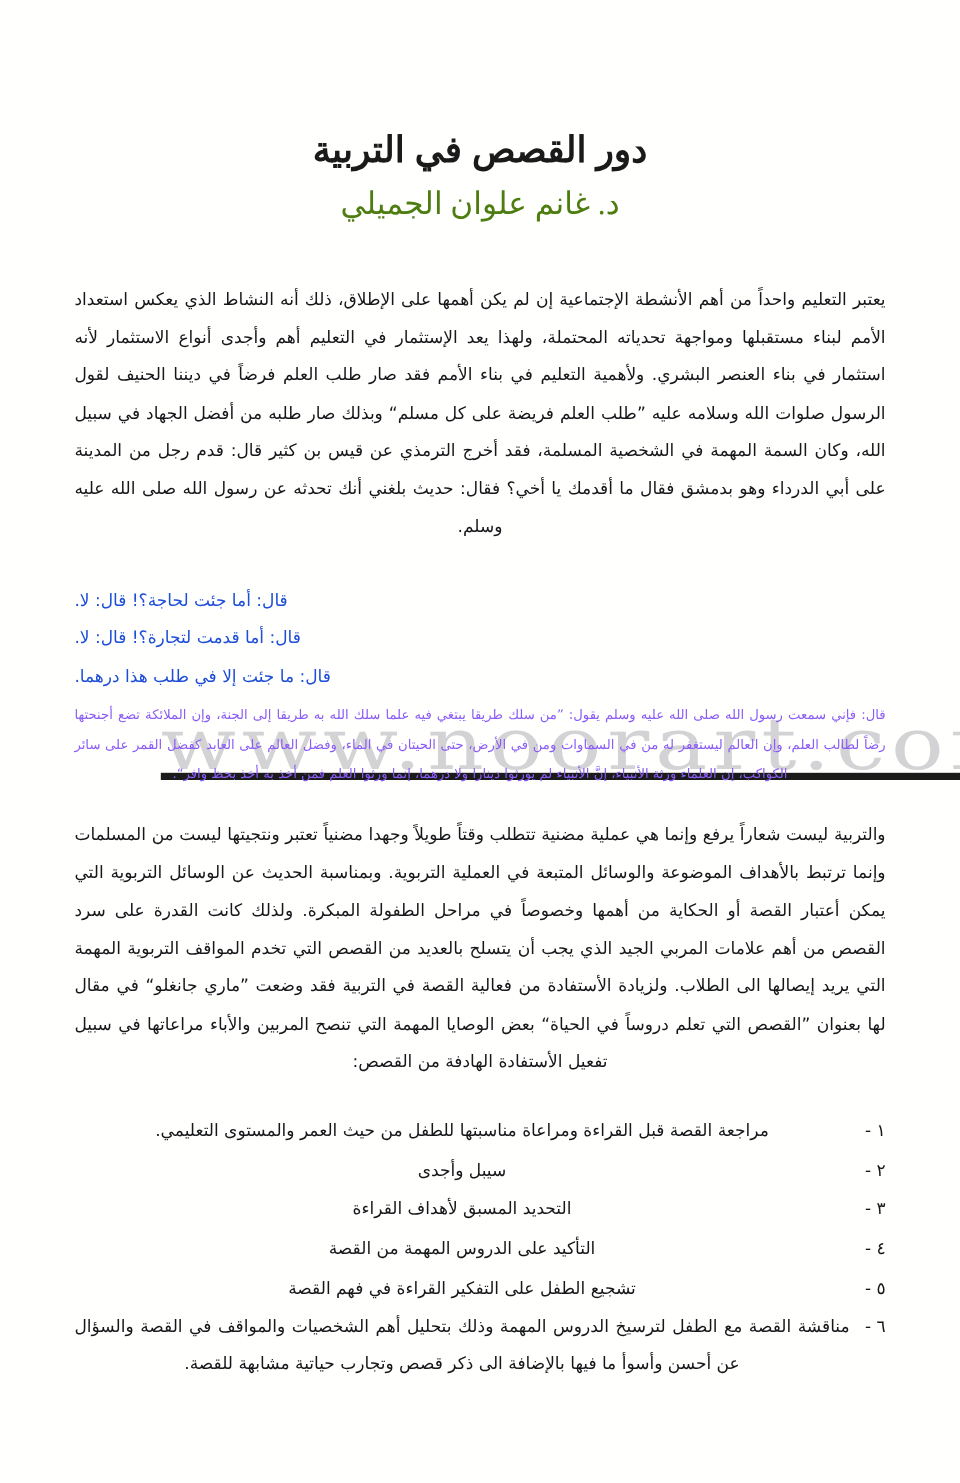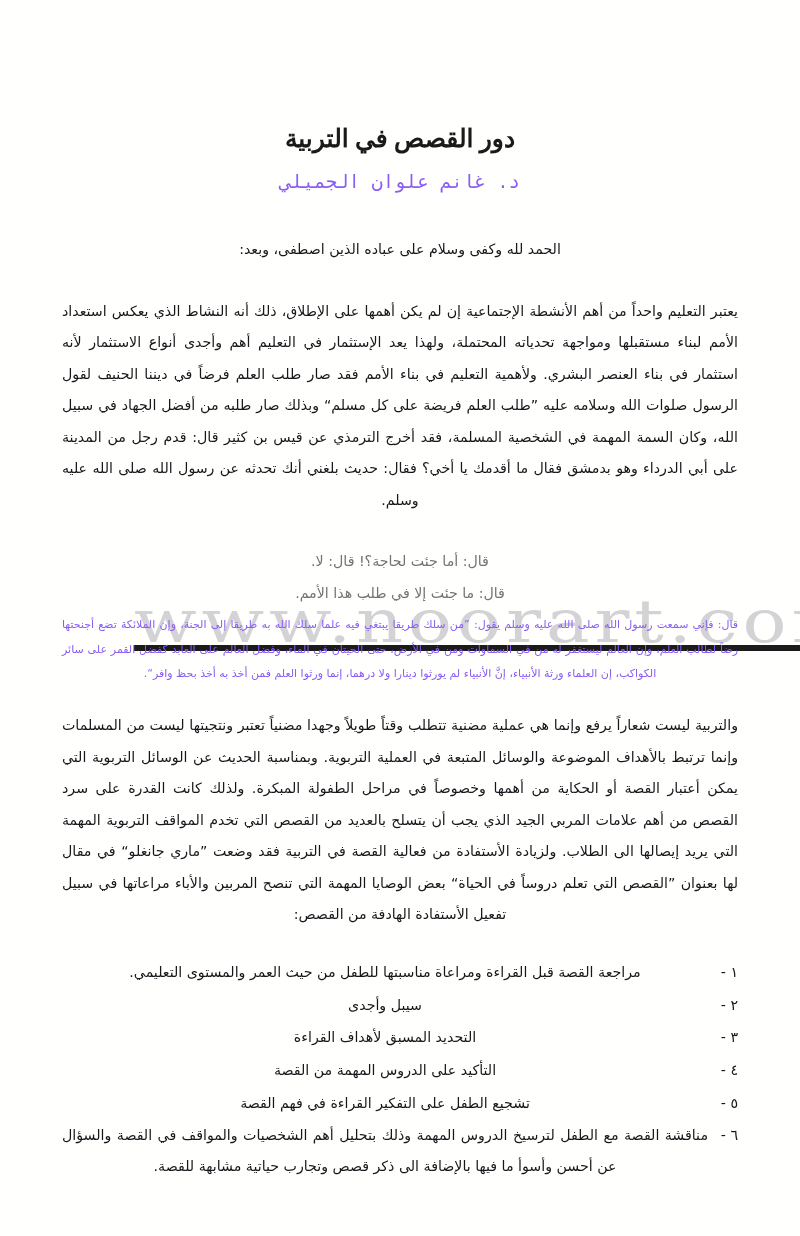--- a/index.html
+++ b/index.html
@@ -53,33 +53,33 @@
     padding: 0 62px;
     box-sizing: border-box;
   }
 
   
   .doc-header {
     text-align: center;
     padding-top: 108px;
   }
   .doc-title {
-    font-family: Liberation Serif, serif;
-    font-size: 25px;
+    font-family: Liberation Sans, sans-serif;
+    font-size: 30px;
     font-weight: bold;
     color: #1a1a1a;
     letter-spacing: 0.5px;
     line-height: 1.2;
-    margin: 16px;
+    margin: 0;
   }
   .doc-author {
-    font-family: Liberation Mono, monospace;
-    font-size: 19px;
+    font-family: Liberation Serif, serif;
+    font-size: 26px;
     font-weight: 400;
-    color: #8b5cf6;
+    color: #4d7c0f;
     margin: 10px 0 0 0;
     letter-spacing: 1px;
   }
 
   
   .body-area {
     margin-top: 40px;
   }
 
   p.para {
@@ -96,22 +96,22 @@
     text-align-last: center;
   }
 
   .dialogue {
     margin: 0;
     padding: 0;
   }
   .dialogue .line {
     font-size: 14.2px;
     line-height: 2.22;
-    text-align: center;
-    color: #737373;
+    text-align: left;
+    color: #1d4ed8;
   }
 
   .hadith {
     margin: 4px 0 24px 0;
     font-size: 11px;
     line-height: 2.22;
     text-align: justify;
     text-align-last: center;
     color: #8b5cf6;
   }
@@ -161,31 +161,31 @@
 
   <div class="content">
 
     <div class="doc-header">
       <h1 class="doc-title">دور القصص في التربية</h1>
       <div class="doc-author">د. غانم علوان الجميلي</div>
     </div>
 
     <div class="body-area">
 
-      <p class="para intro">الحمد لله وكفى وسلام على عباده الذين اصطفى، وبعد:</p>
 
       <div class="gap-sm"></div>
 
       <p class="para">يعتبر التعليم واحداً من أهم الأنشطة الإجتماعية إن لم يكن أهمها على الإطلاق، ذلك أنه النشاط الذي يعكس استعداد الأمم لبناء مستقبلها ومواجهة تحدياته المحتملة، ولهذا يعد الإستثمار في التعليم أهم وأجدى أنواع الاستثمار لأنه استثمار في بناء العنصر البشري. ولأهمية التعليم في بناء الأمم فقد صار طلب العلم فرضاً في ديننا الحنيف لقول الرسول صلوات الله وسلامه عليه ”طلب العلم فريضة على كل مسلم“ وبذلك صار طلبه من أفضل الجهاد في سبيل الله، وكان السمة المهمة في الشخصية المسلمة، فقد أخرج الترمذي عن قيس بن كثير قال: قدم رجل من المدينة على أبي الدرداء وهو بدمشق فقال ما أقدمك يا أخي؟ فقال: حديث بلغني أنك تحدثه عن رسول الله صلى الله عليه وسلم.</p>
 
       <div class="gap-sm"></div>
 
       <div class="dialogue">
         <div class="line">قال: أما جئت لحاجة؟! قال: لا.</div>
-        <div class="line">قال: ما جئت إلا في طلب هذا الأمم.</div>
+        <div class="line">قال: أما قدمت لتجارة؟! قال: لا.</div>
+        <div class="line">قال: ما جئت إلا في طلب هذا درهما.</div>
       </div>
 
       <p class="hadith">قال: فإني سمعت رسول الله صلى الله عليه وسلم يقول: ”من سلك طريقا يبتغي فيه علما سلك الله به طريقا إلى الجنة، وإن الملائكة تضع أجنحتها رضاً لطالب العلم، وإن العالم ليستغفر له من في السماوات ومن في الأرض، حتى الحيتان في الماء، وفضل العالم على العابد كفضل القمر على سائر الكواكب، إن العلماء ورثة الأنبياء، إنَّ الأنبياء لم يورثوا دينارا ولا درهما، إنما ورثوا العلم فمن أخذ به أخذ بحظ وافر“.</p>
 
       <p class="para">والتربية ليست شعاراً يرفع وإنما هي عملية مضنية تتطلب وقتاً طويلاً وجهدا مضنياً تعتبر ونتجيتها ليست من المسلمات وإنما ترتبط بالأهداف الموضوعة والوسائل المتبعة في العملية التربوية. وبمناسبة الحديث عن الوسائل التربوية التي يمكن أعتبار القصة أو الحكاية من أهمها وخصوصاً في مراحل الطفولة المبكرة. ولذلك كانت القدرة على سرد القصص من أهم علامات المربي الجيد الذي يجب أن يتسلح بالعديد من القصص التي تخدم المواقف التربوية المهمة التي يريد إيصالها الى الطلاب. ولزيادة الأستفادة من فعالية القصة في التربية فقد وضعت ”ماري جانغلو“ في مقال لها بعنوان ”القصص التي تعلم دروساً في الحياة“ بعض الوصايا المهمة التي تنصح المربين والأباء مراعاتها في سبيل تفعيل الأستفادة الهادفة من القصص:</p>
 
       <ol class="advice">
         <li>
           <span class="marker">١ -</span>
           <span class="txt">مراجعة القصة قبل القراءة ومراعاة مناسبتها للطفل من حيث العمر والمستوى التعليمي.</span>

